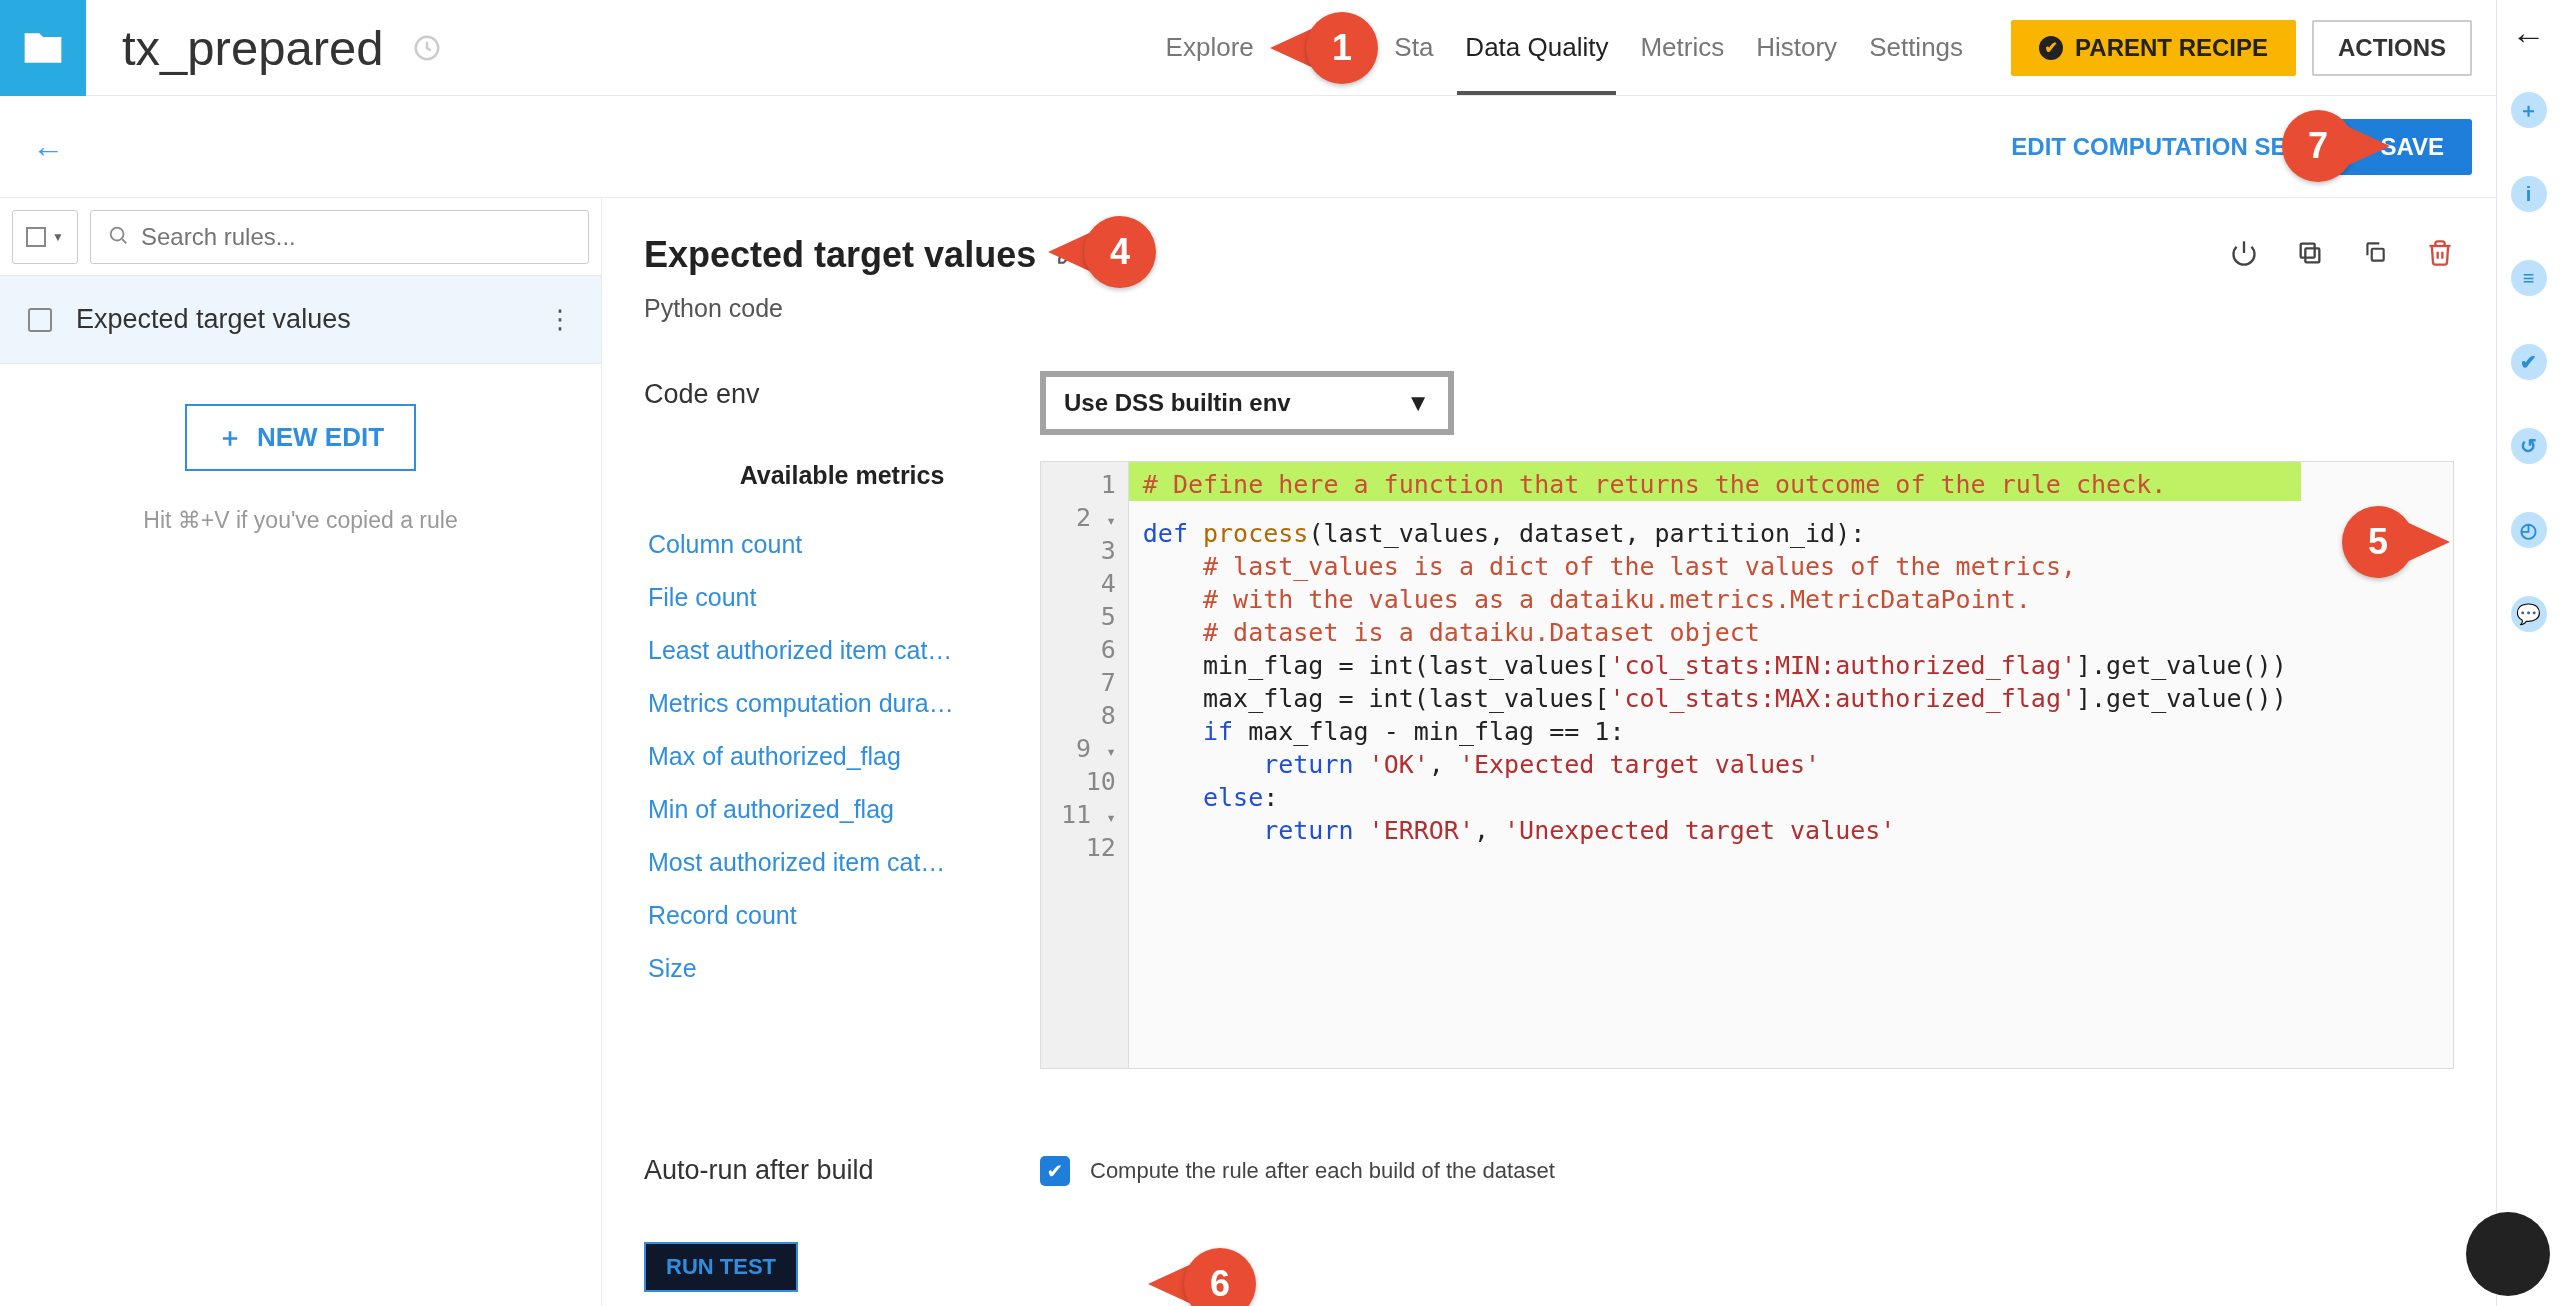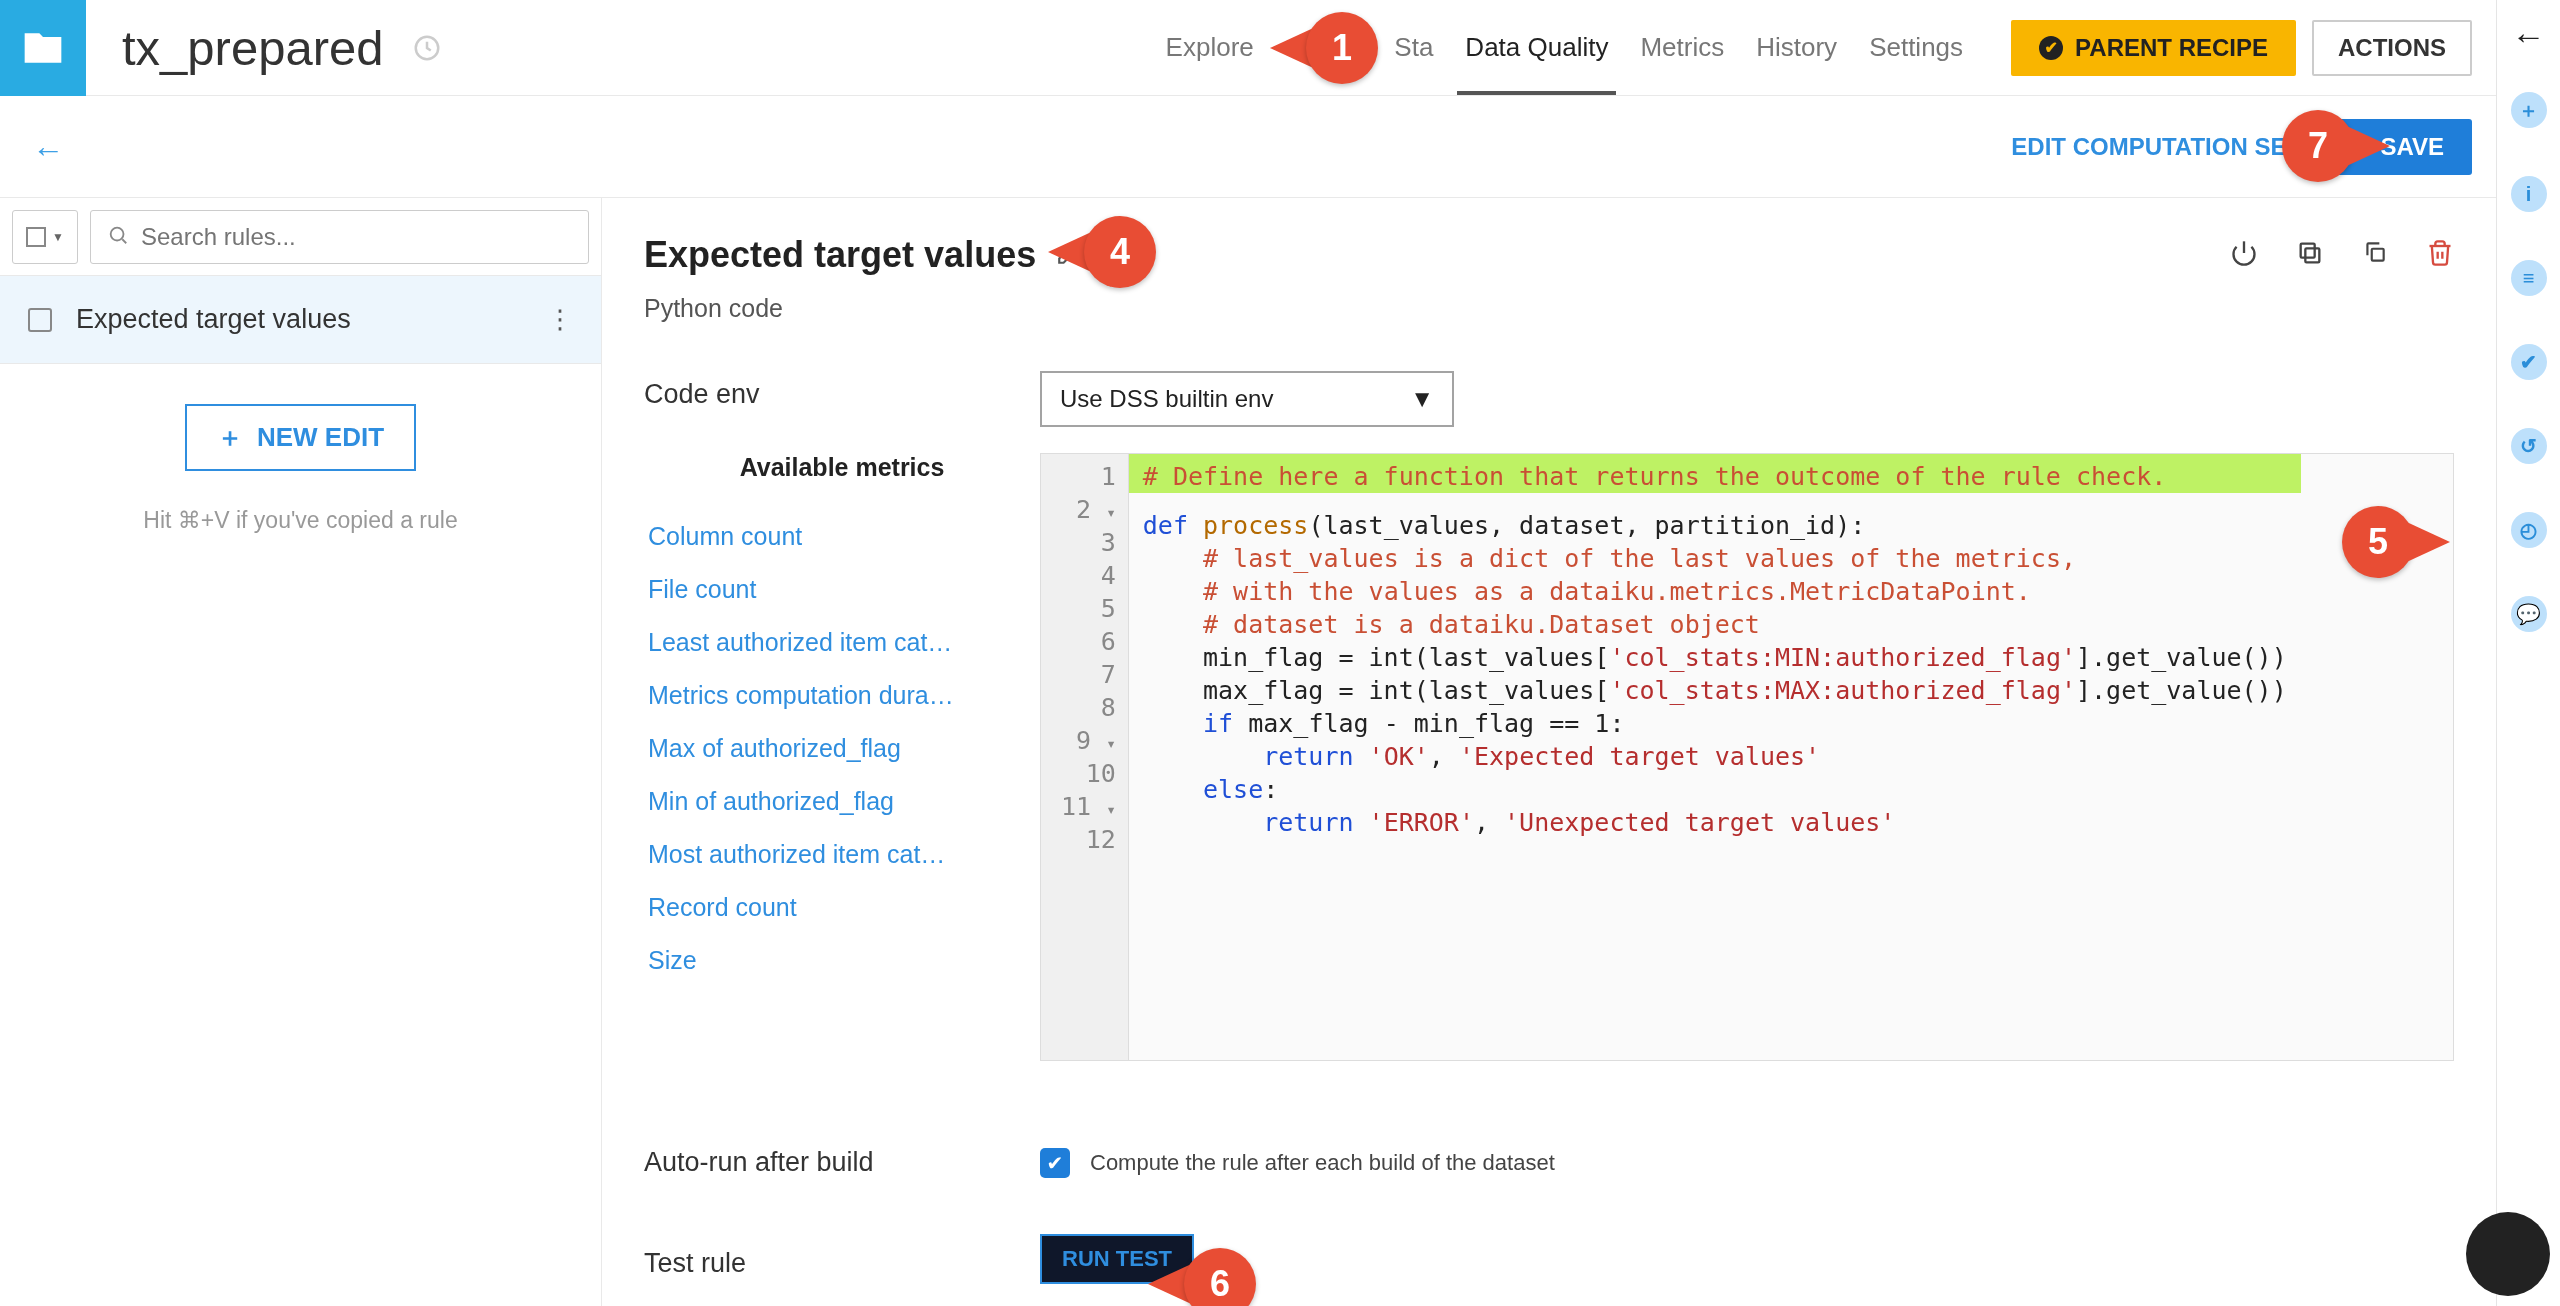--- a/index.html
+++ b/index.html
@@ -52,21 +52,21 @@
 .right-content { flex: 1; padding: 36px 42px; overflow: auto; position: relative; }
 .rule-head { display: flex; align-items: center; gap: 20px; }
 .rule-title { font-size: 36px; font-weight: 700; color: #222; }
 .pencil { color: #555; cursor: pointer; }
 .rule-head-actions { margin-left: auto; display: flex; gap: 38px; color: #444; }
 .rule-head-actions .ico { cursor: pointer; }
 .rule-head-actions .del { color: #d64b3f; }
 .subtype { font-size: 25px; color: #555; margin-top: 18px; }
 .form-row { display: flex; align-items: flex-start; margin-top: 48px; }
 .form-label { width: 396px; font-size: 27px; color: #333; padding-top: 8px; }
-.select-box { border: 2px solid #a3a3a3; padding: 12px 18px; font-size: 24px; width: 414px; display: flex; align-items: center; justify-content: space-between; cursor: pointer; }
+.select-box { border: 6px solid #a3a3a3; padding: 12px 18px; font-size: 24px; width: 414px; display: flex; align-items: center; justify-content: space-between; cursor: pointer; font-weight: bold; }
 .avail-metrics { width: 396px; }
 .avail-metrics h4 { font-weight: 700; font-size: 25px; text-align: center; color: #222; margin-bottom: 28px; }
 .avail-metrics .m { color: #2f8edf; font-size: 25px; padding: 12px 4px; cursor: pointer; white-space: nowrap; overflow: hidden; text-overflow: ellipsis; }
 .editor-wrap { flex: 1; }
 .code-editor { border: 1px solid #ddd; background: #fafafa; font-family: "SF Mono", Menlo, Consolas, monospace; font-size: 25px; line-height: 33px; display: flex; min-height: 608px; }
 .gutter { background: #f0f0f0; color: #888; text-align: right; padding: 6px 12px 6px 20px; user-select: none; border-right: 1px solid #ddd; }
 .gutter .ln { height: 33px; }
 .gutter .fold { font-size: 16px; color: #888; }
 .code-body { padding: 6px 14px; white-space: pre; color: #222; overflow-x:auto; }
 .code-body .hl-line { background: #bef264; display: block; margin: -6px -14px 16px -14px; padding: 6px 14px 0 14px; }
@@ -264,21 +264,20 @@
           </div>
         </div>
 
         <div class="auto-row">
           <div class="form-label">Auto-run after build</div>
           <div class="chk-blue">✔</div>
           <div class="auto-desc">Compute the rule after each build of the dataset</div>
         </div>
 
         <div class="test-row">
-          <div class="form-label">Test rule</div>
           <button class="runtest-btn">RUN TEST</button>
         </div>
 
         <div class="callout" style="left:446px; top:18px;">
             <div class="tail left"></div>
             <div class="bubble">4</div>
           </div>
         <div class="callout rev" style="right:46px; top:308px;">
             <div class="tail right"></div>
             <div class="bubble">5</div>

